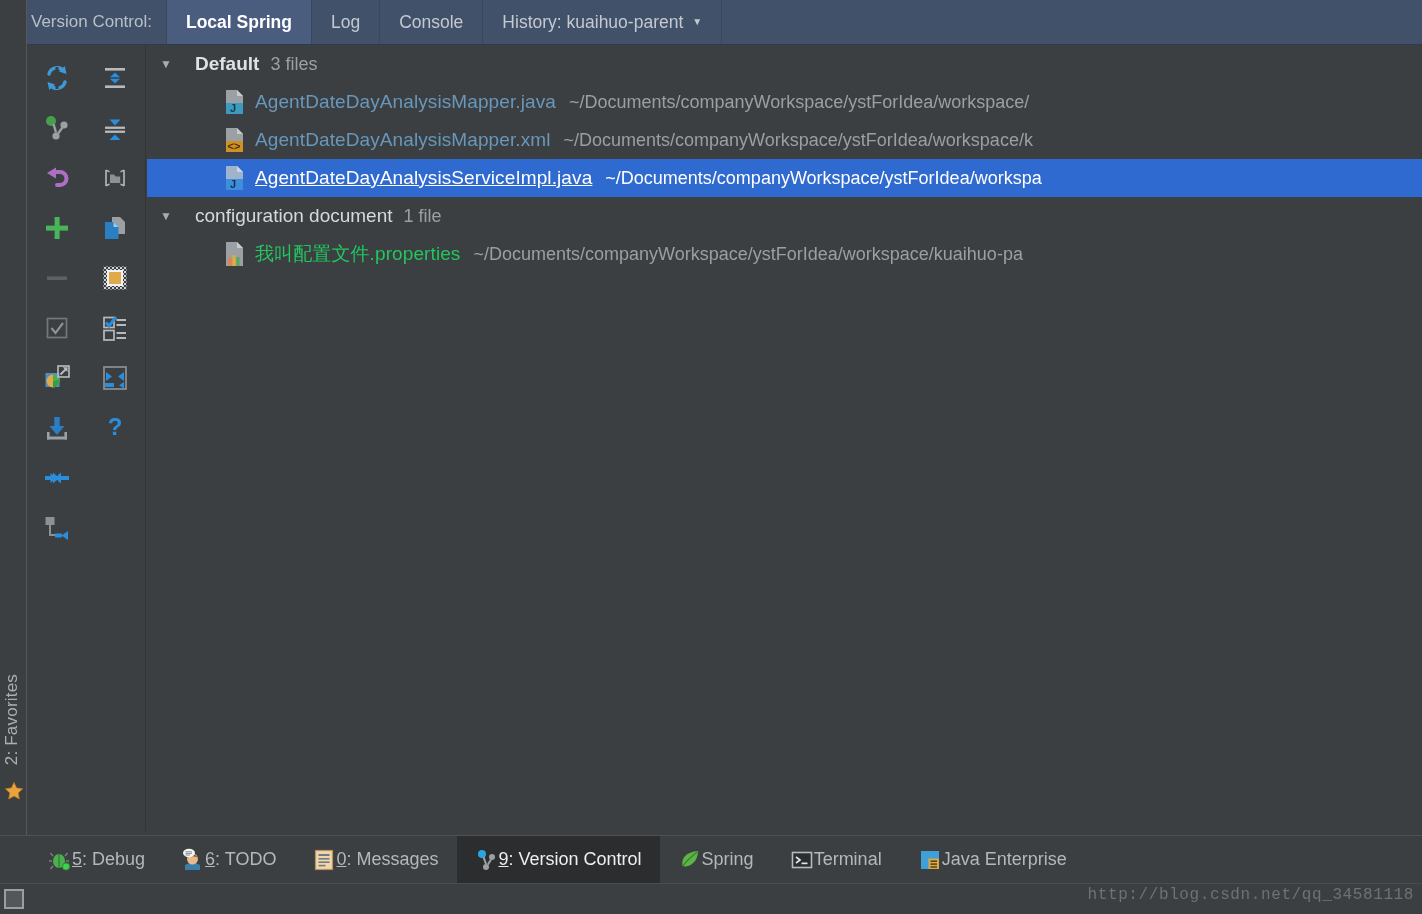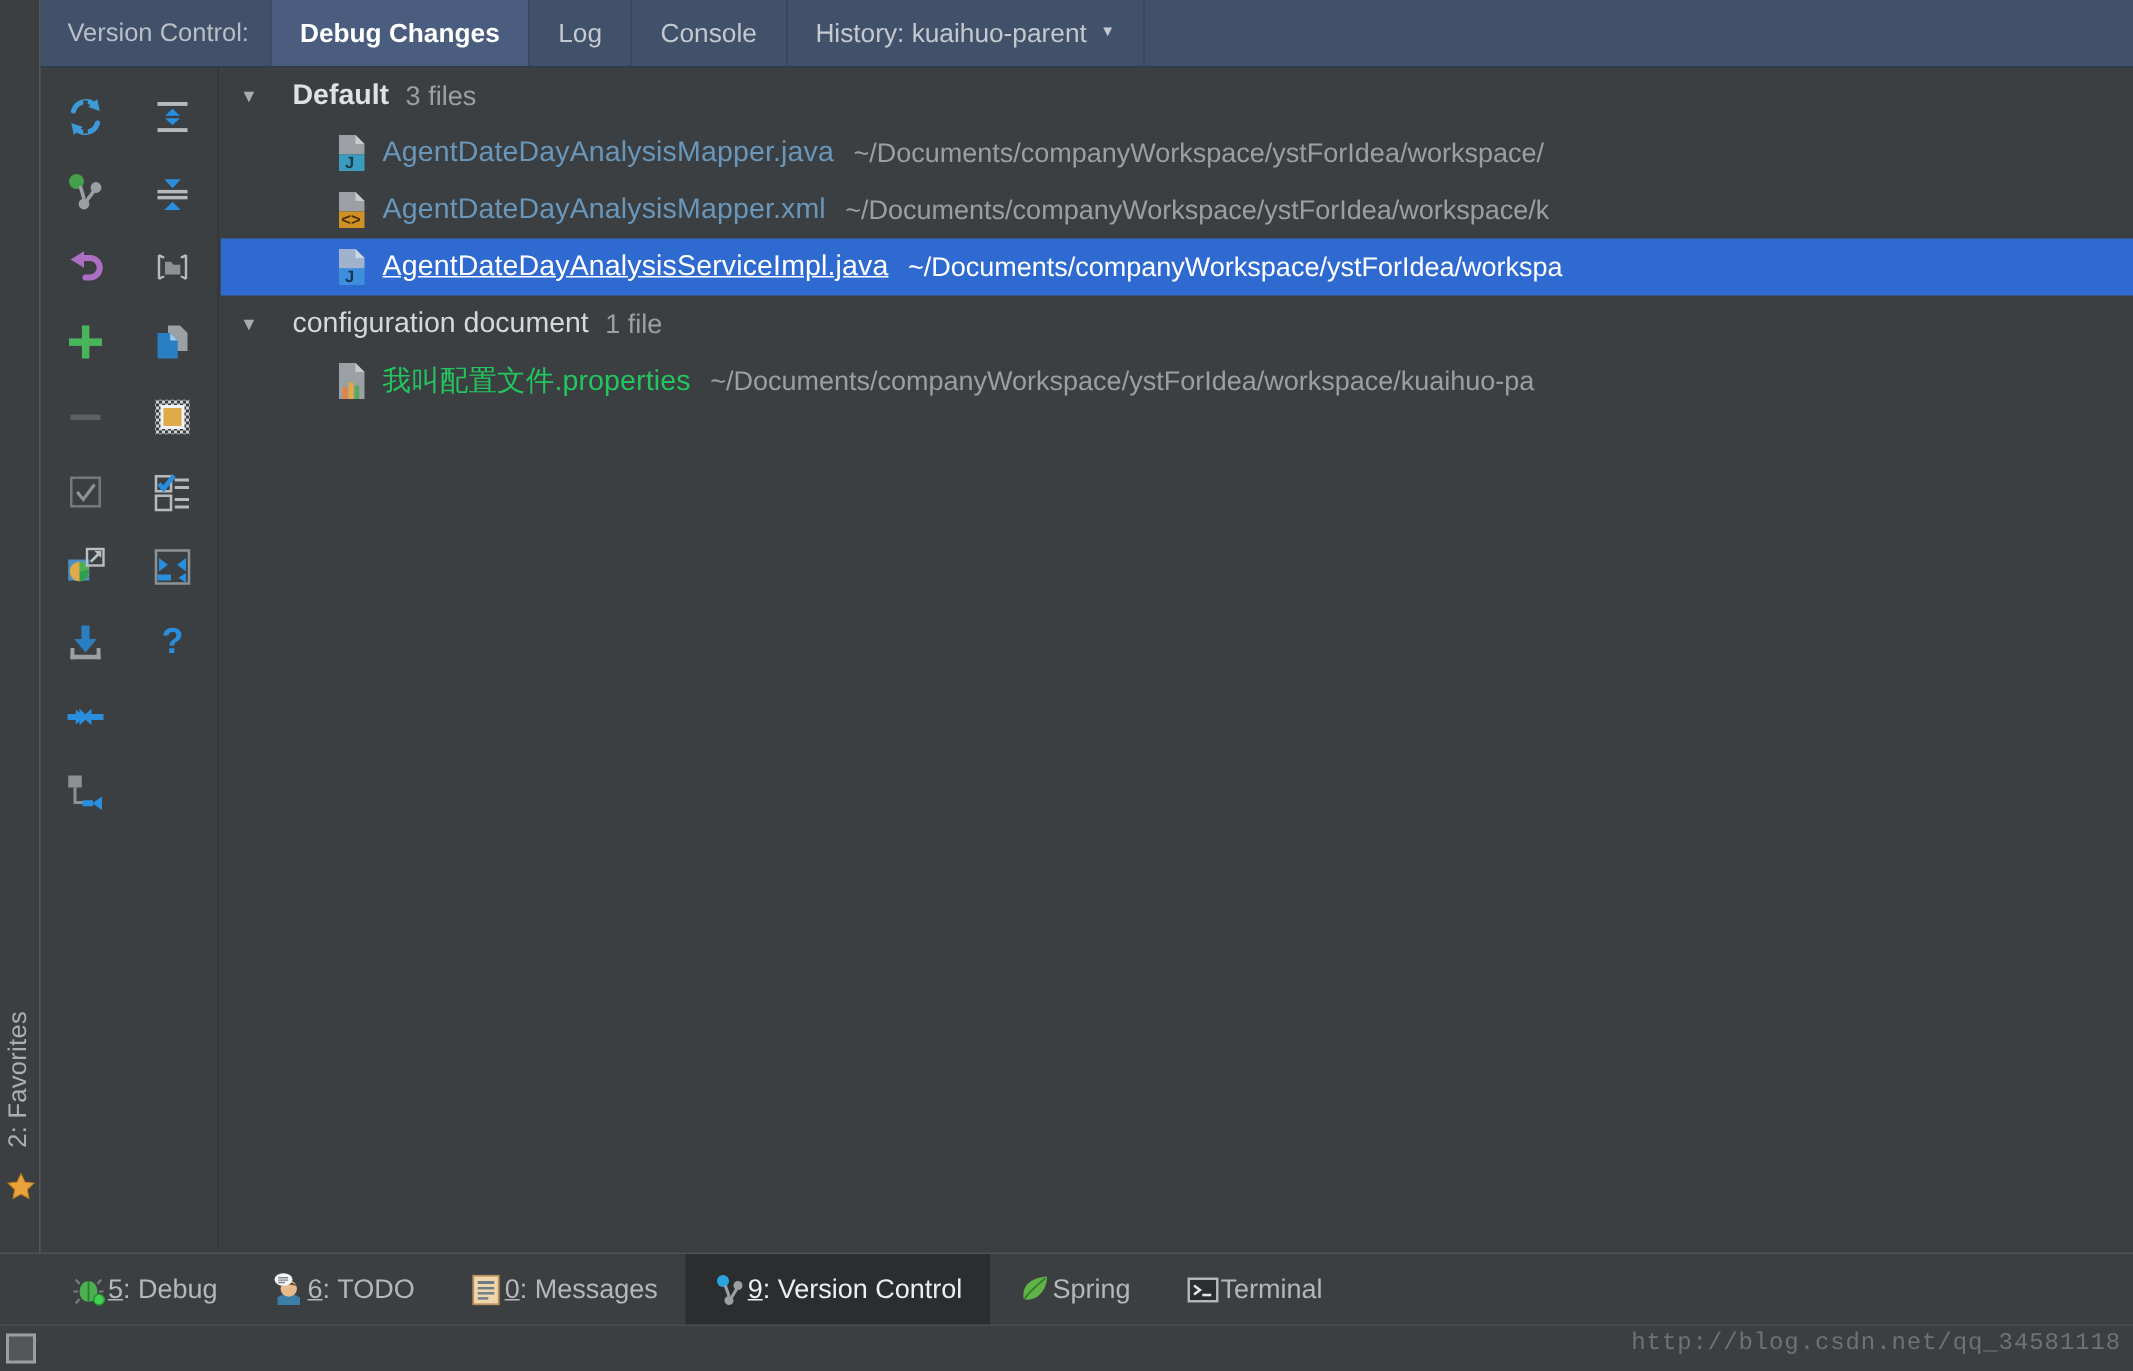--- a/index.html
+++ b/index.html
@@ -68,21 +68,21 @@
     align-items: stretch;
   }
   .tabbar-inner {
     display: flex;
     align-items: stretch;
     height: 100%;
   }
   .vc-label {
     display: flex;
     align-items: center;
-    padding: 0 14px 0 18px;
+    padding: 0 14px 0 4px;
     font-size: 17px;
     color: #b9bfc6;
     white-space: nowrap;
   }
   .tab {
     display: flex;
     align-items: center;
     padding: 0 19px;
     font-size: 17.5px;
     color: #c3c9cf;
@@ -265,21 +265,21 @@
       </svg>
     </div>
   </div>
 
   <div class="tabbar">
     <div class="tabbar-inner">
       <div class="vc-label">
         <span>Version Control:</span>
       </div>
       <div class="tab active">
-        <span>Debug Changes</span>
+        <span>Local Spring</span>
       </div>
       <div class="tab">
         <span>Log</span>
       </div>
       <div class="tab">
         <span>Console</span>
       </div>
       <div class="tab">
         <span>History: kuaihuo-parent</span>
         <span class="caret">▼</span>
@@ -610,20 +610,32 @@
       <span class="bb-ico">
         <svg width="24" height="24" viewBox="0 0 24 24">
           <rect x="2.5" y="4.5" width="19" height="15" fill="#2b2d2e" stroke="#b6babd" stroke-width="1.6"></rect>
           <path d="M6 9 l4 3 l-4 3" stroke="#e2e5e7" stroke-width="1.7" fill="none"></path>
           <rect x="11.5" y="14.5" width="6" height="1.7" fill="#e2e5e7"></rect>
         </svg>
       </span>
       <span>Terminal</span>
     </div>
 
+    <div class="bb-item">
+      <span class="bb-ico">
+        <svg width="24" height="24" viewBox="0 0 24 24">
+          <rect x="3" y="3" width="18" height="18" fill="#3fa0d8"></rect>
+          <rect x="10.5" y="10.5" width="10.5" height="10.5" fill="#d9a94a"></rect>
+          <rect x="12.5" y="12.5" width="6.5" height="1.4" fill="#4a3b16"></rect>
+          <rect x="12.5" y="15.4" width="6.5" height="1.4" fill="#4a3b16"></rect>
+          <rect x="12.5" y="18.3" width="6.5" height="1.4" fill="#4a3b16"></rect>
+        </svg>
+      </span>
+      <span>Java Enterprise</span>
+    </div>
   </div>
 
   <div class="statusbar">
     <div class="status-box"></div>
     <div class="watermark">http://blog.csdn.net/qq_34581118</div>
   </div>
 
 </div>
 
 </body></html>

